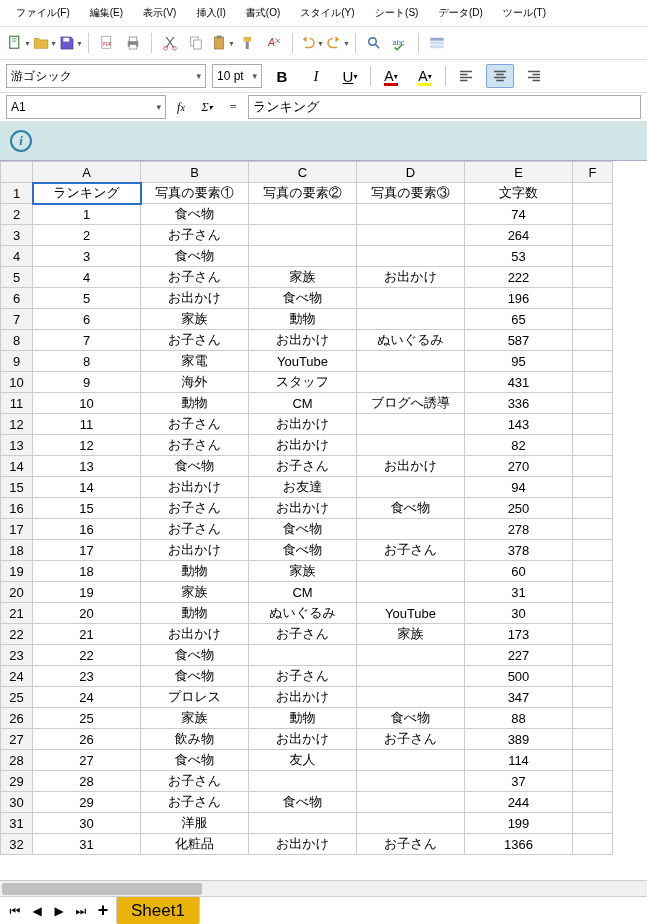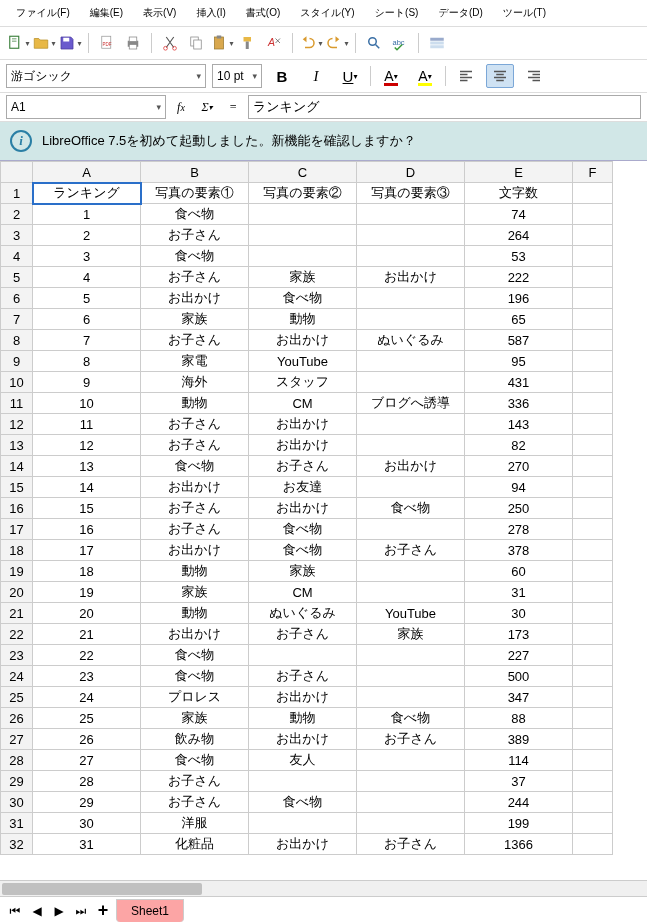--- a/index.html
+++ b/index.html
@@ -35,21 +35,21 @@
 th.colhdr { background:#f3f3f3; }
 th.corner { background:#f3f3f3; width:32px; }
 th.col-active { background:#d4e5f7; }
 th.row-active { background:#d4e5f7; }
 td.active-cell { outline:2px solid #2a6fc9; outline-offset:-1px; background:#fff; }
 .col-A{width:108px;} .col-B{width:108px;} .col-C{width:108px;} .col-D{width:108px;} .col-E{width:108px;} .col-F{width:40px;}
 .scrollbar-h { height:16px; background:#f0f0f0; border-top:1px solid #ccc; position:relative;}
 .scrollbar-h .thumb { position:absolute; left:2px; top:2px; height:12px; width:200px; background:#c0c0c0; border-radius:2px;}
 .tabbar { display:flex; align-items:center; gap:4px; padding:2px 6px; border-top:1px solid #ccc; height:28px;}
 .tabbar .navbtn { width:18px; height:18px; display:flex; align-items:center; justify-content:center; cursor:pointer;}
-.tabbar .tab { padding:4px 14px; border:1px solid #ccc; border-bottom:none; background:#fca5a5; font-size:12px; border-radius:0 0 4px 4px;}
+.tabbar .tab { padding:4px 14px; border:1px solid #ccc; border-bottom:none; background:#eab308; font-size:17px; border-radius:0 0 4px 4px;}
 .align-left{text-align:left;margin-top:32px;}
 .align-right{text-align:right;}
 </style>
 </head>
 <body>
 
 <div class="menubar">
   <div class="menu-item"><span>ファイル(F)</span></div>
   <div class="menu-item"><span>編集(E)</span></div>
   <div class="menu-item"><span>表示(V)</span></div>
@@ -222,21 +222,20 @@
       <span class="arrow">▾</span>
     </div>
   <div class="fx-btn">f<sub>x</sub></div>
   <div class="fx-btn">Σ<span style="font-size:8px;">▾</span></div>
   <div class="fx-btn">=</div>
   <input class="formula-input" value="ランキング" style="">
 </div>
 
 <div class="infobar">
   <div class="info-icon">i</div>
-  <div>LibreOffice 7.5を初めて起動しました。新機能を確認しますか？</div>
 </div>
 
 <div class="sheet-area">
 <table class="sheet">
   <colgroup>
         <col style="width:32px">
         <col class="col-A">
         <col class="col-B">
         <col class="col-C">
         <col class="col-D">

